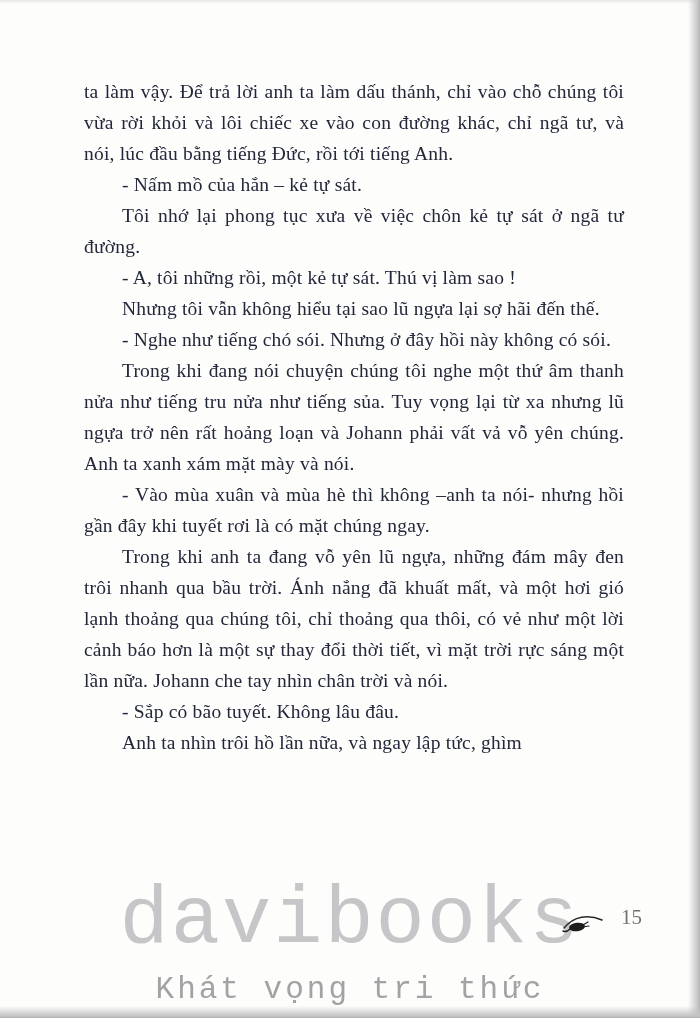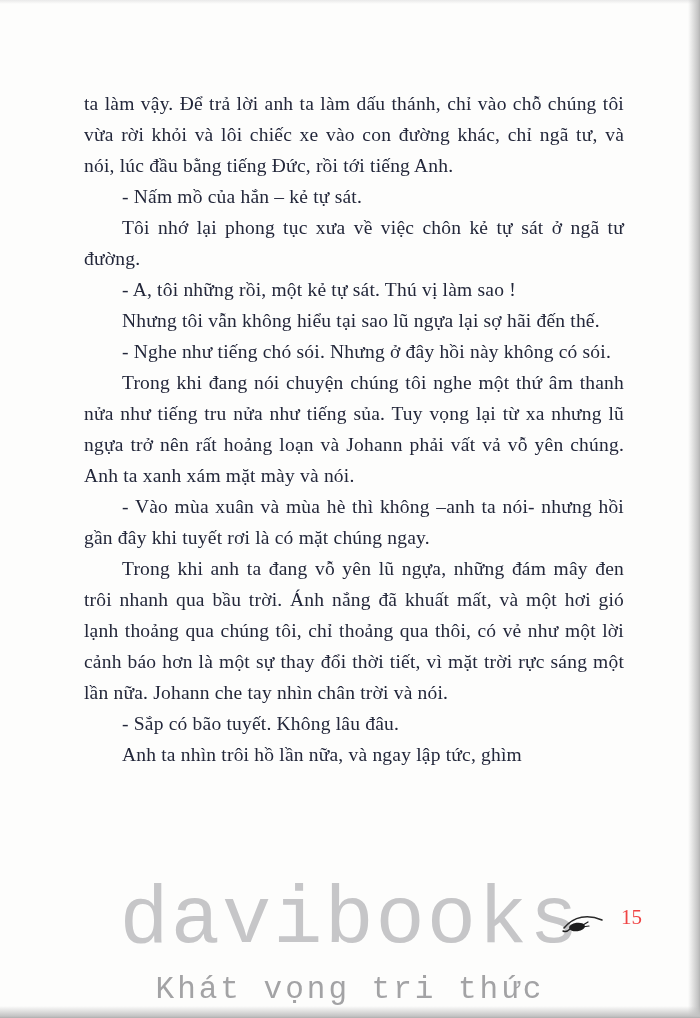--- a/index.html
+++ b/index.html
@@ -36,21 +36,21 @@
     position: absolute;
     left: 0;
     top: 0;
     width: 100%;
     height: 4px;
     background: linear-gradient(to bottom, #e9e9e9, rgba(233,233,233,0));
   }
   .text-block {
     position: absolute;
     left: 84px;
-    top: 88px;
+    top: 76px;
     width: 540px;
     color: #23273a;
     font-size: 19.5px;
     line-height: 31px;
     text-align: justify;
     letter-spacing: 0.2px;
   }
   .text-block p {
     margin: 0;
     padding: 0;
@@ -79,21 +79,21 @@
     font-family: Liberation Mono, monospace;
     font-size: 31px;
     color: #a3a3a5;
     letter-spacing: 3px;
   }
   .page-number {
     position: absolute;
     right: 58px;
     top: 905px;
     font-size: 21px;
-    color: #ef4444;
+    color: #737373;
     margin-left: 6px;
   }
   .ink-graphic {
     position: absolute;
     right: 92px;
     top: 912px;
     width: 46px;
     height: 22px;
   }
 </style>

